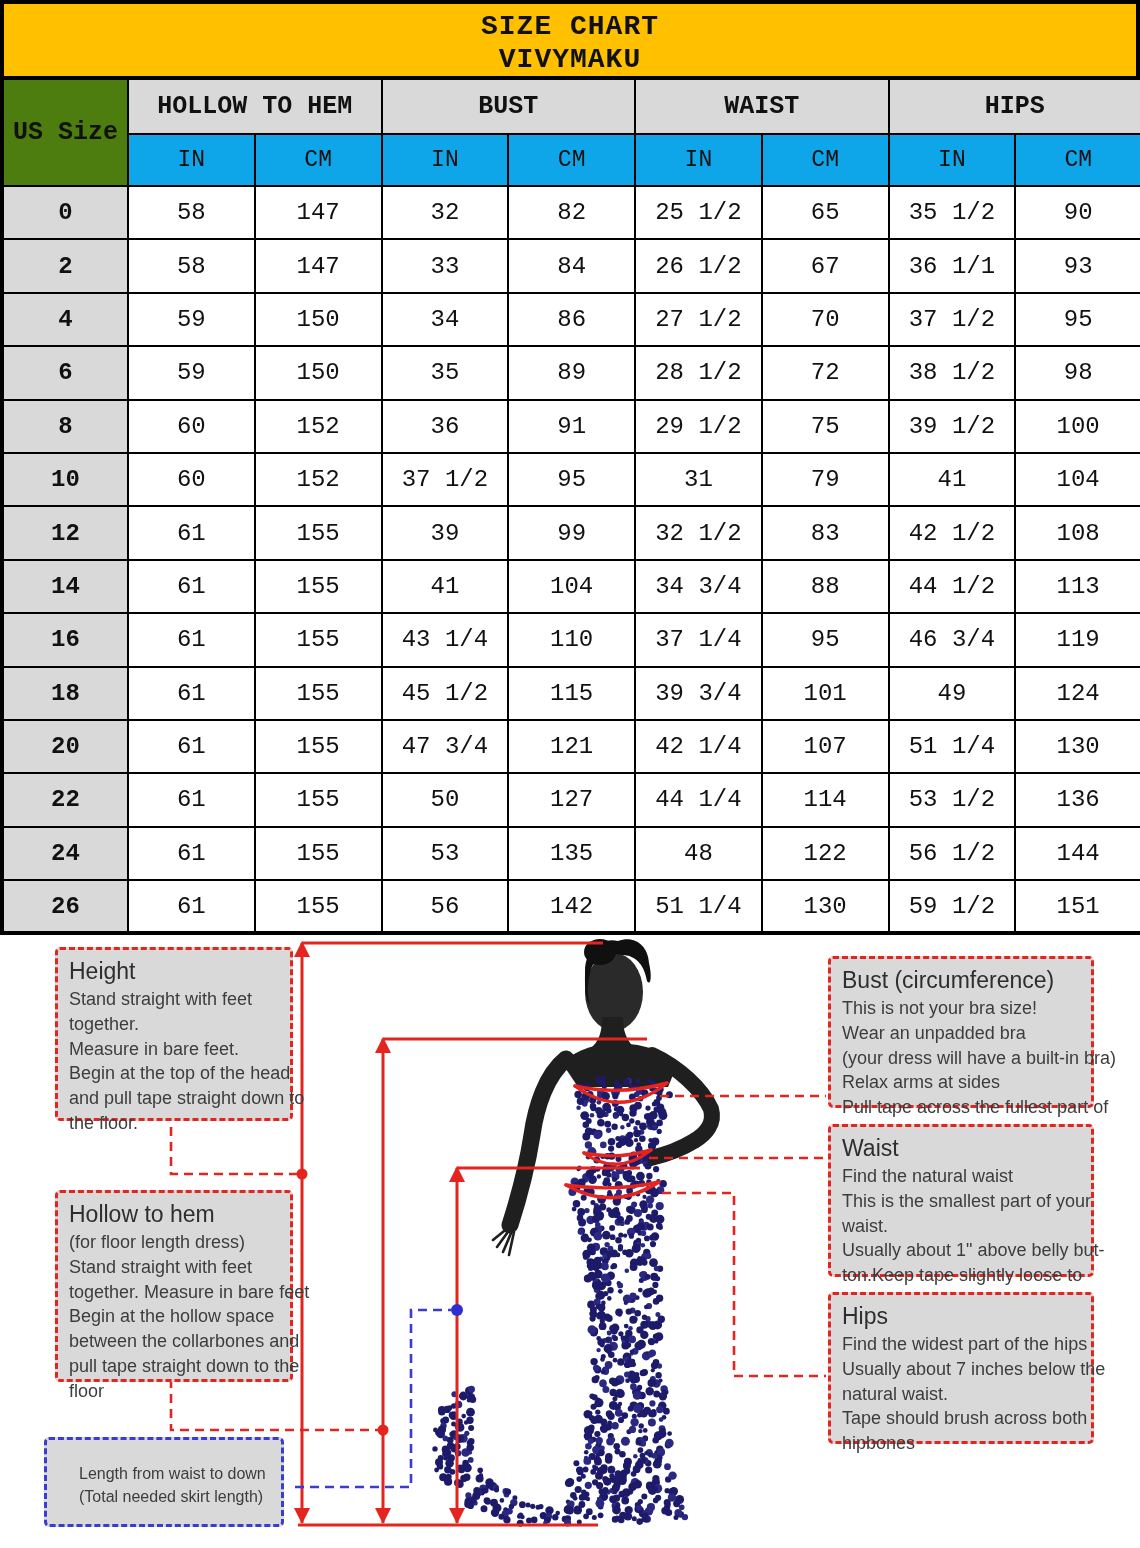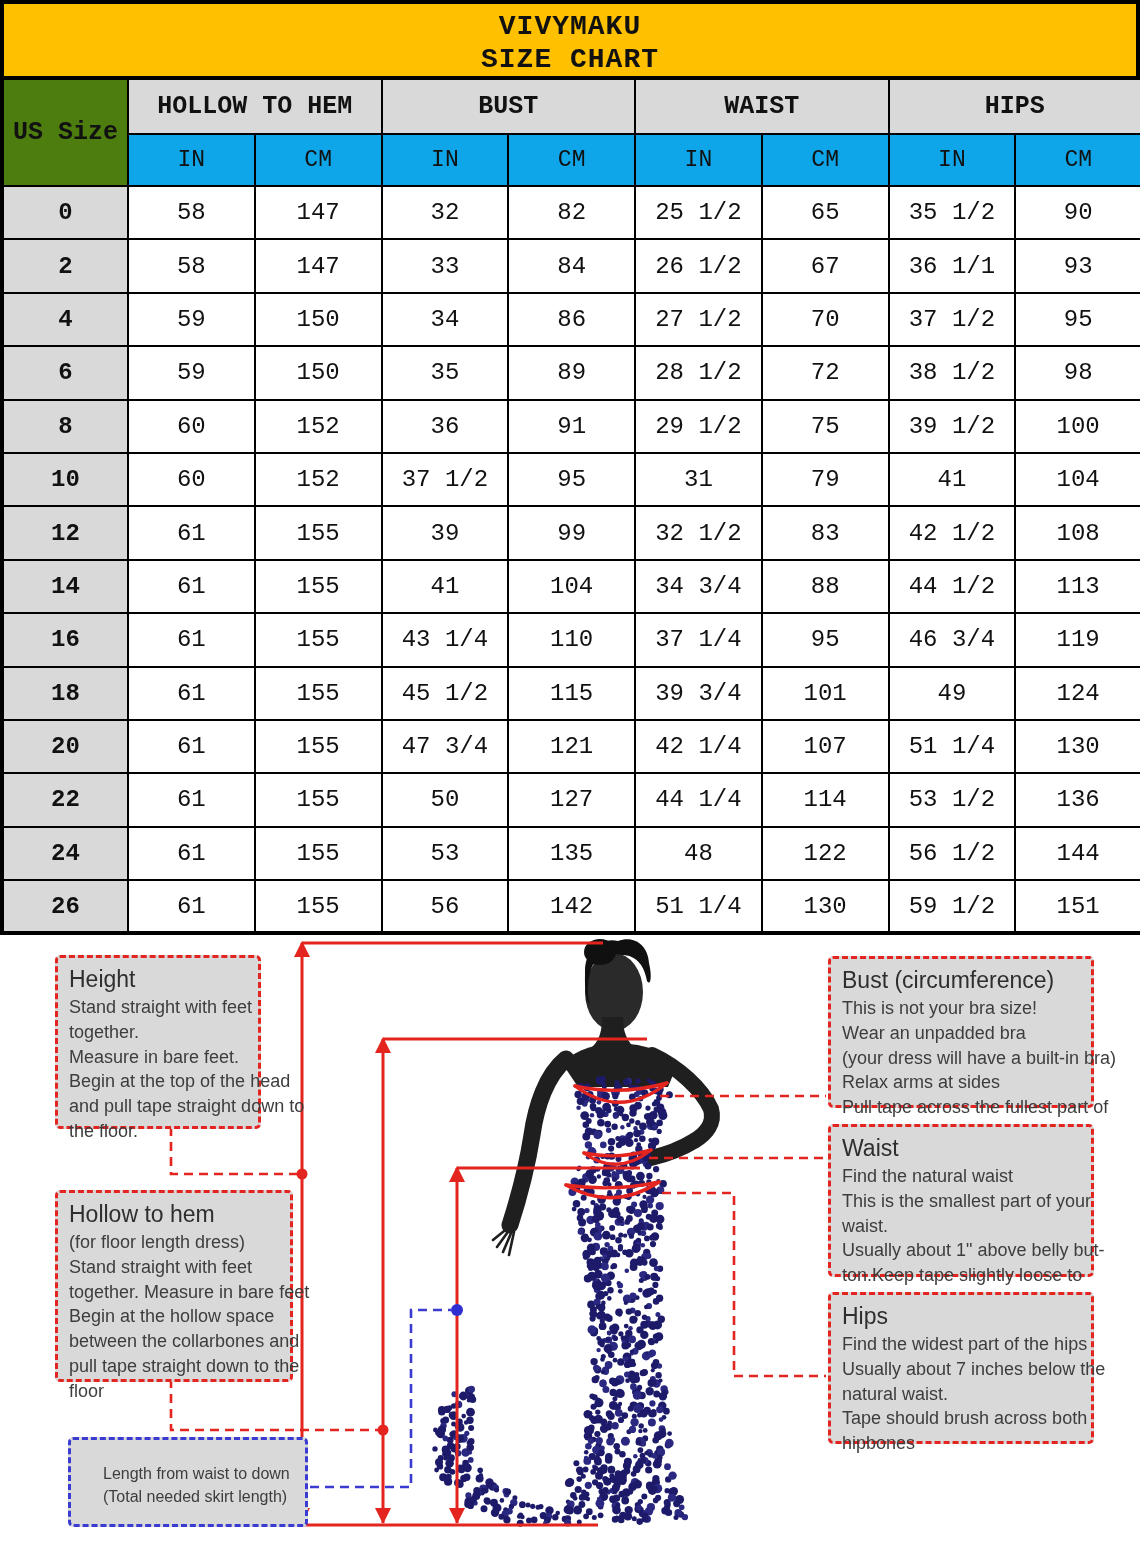--- a/index.html
+++ b/index.html
@@ -33,22 +33,22 @@
   .gbox .b{font-size:18px;line-height:1.38;white-space:pre;}
   .gbox.blue .b{font-size:16px;line-height:1.45;}
 </style>
 </head>
 <body>
 
 <div class="sheet">
 
   <div class="chart-frame">
     <div class="banner">
+      <div>SIZE CHART</div>
       <div>VIVYMAKU</div>
-      <div>SIZE CHART</div>
     </div>
     <table class="size">
       <colgroup>
         <col class="c-size">
           <col class="c-m">
           <col class="c-m">
           <col class="c-m">
           <col class="c-m">
         <col class="c-m">
           <col class="c-m">
@@ -1230,42 +1230,42 @@
         <path d="M649,223 L826,223"></path>
         <path d="M662,258 L734,258 L734,441 L826,441"></path>
       </g>
       <circle cx="302" cy="239" r="5.5" fill="#e3241f"></circle>
       <circle cx="383" cy="495" r="5.5" fill="#e3241f"></circle>
 
       <path d="M295,552 L411,552 L411,375 L451,375" stroke="#3b3bd1" stroke-width="2.6" fill="none" stroke-dasharray="9 6"></path>
       <circle cx="457" cy="375" r="6" fill="#2f2fd1"></circle>
     </svg>
 
-    <div class="gbox" style="left:55px;top:20px;width:206px;height:174px;">
+    <div class="gbox" style="left:55px;top:12px;width:238px;height:174px;">
       <div class="t">Height</div>
       <div class="b">Stand straight with feet
 together.
 Measure in bare feet.
 Begin at the top of the head
 and pull tape straight down to
 the floor.</div>
     </div>
 
     <div class="gbox" style="left:55px;top:255px;width:238px;height:192px;">
       <div class="t">Hollow to hem</div>
       <div class="b">(for floor length dress)
 Stand straight with feet
 together. Measure in bare feet
 Begin at the hollow space
 between the collarbones and
 pull tape straight down to the
 floor</div>
     </div>
 
-    <div class="gbox blue" style="left:68px;top:502px;width:240px;height:90px;padding-top:22px;padding-left:32px;">
+    <div class="gbox blue" style="left:44px;top:502px;width:240px;height:90px;padding-top:22px;padding-left:32px;">
       <div class="b">Length from waist to down
 (Total needed skirt length)</div>
     </div>
 
     <div class="gbox" style="left:828px;top:21px;width:266px;height:152px;">
       <div class="t">Bust (circumference)</div>
       <div class="b">This is not your bra size!
 Wear an unpadded bra
 (your dress will have a built-in bra)
 Relax arms at sides

